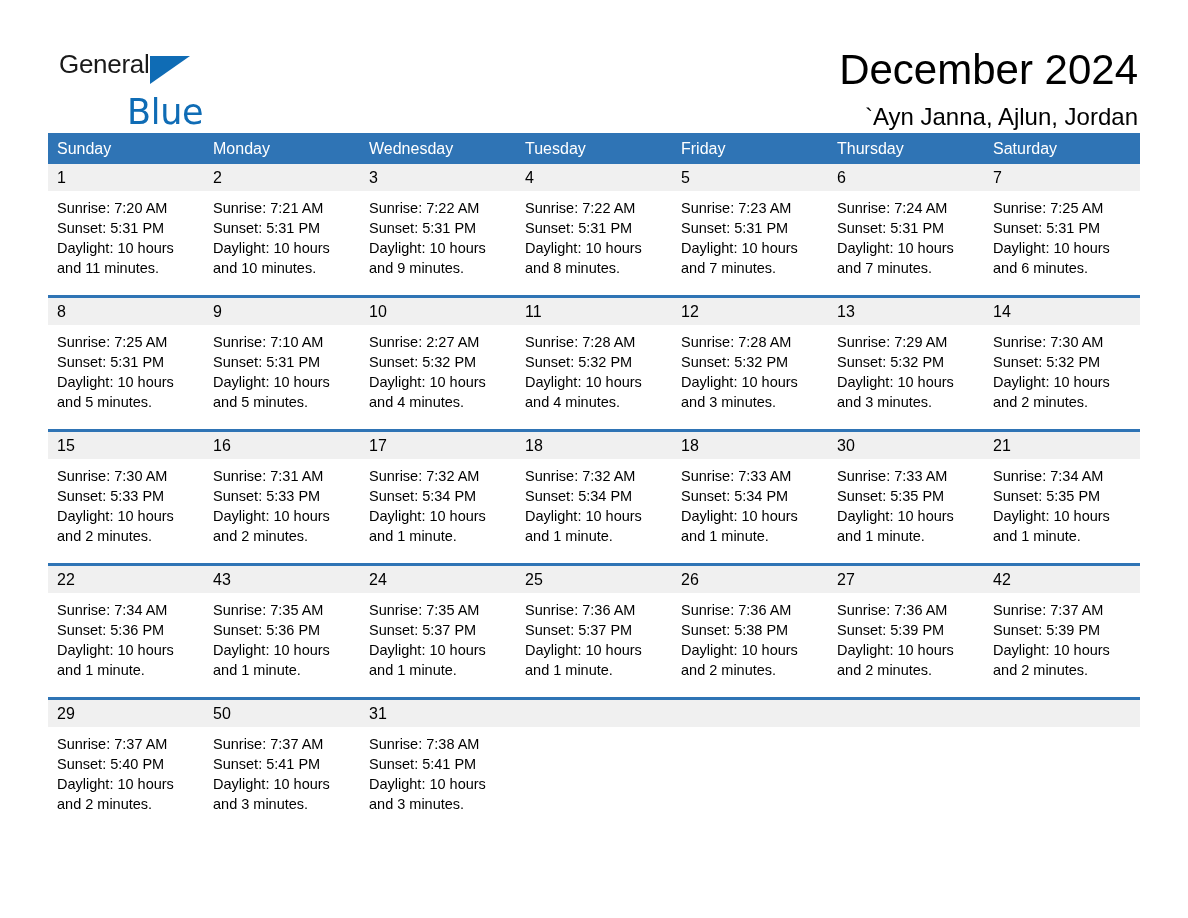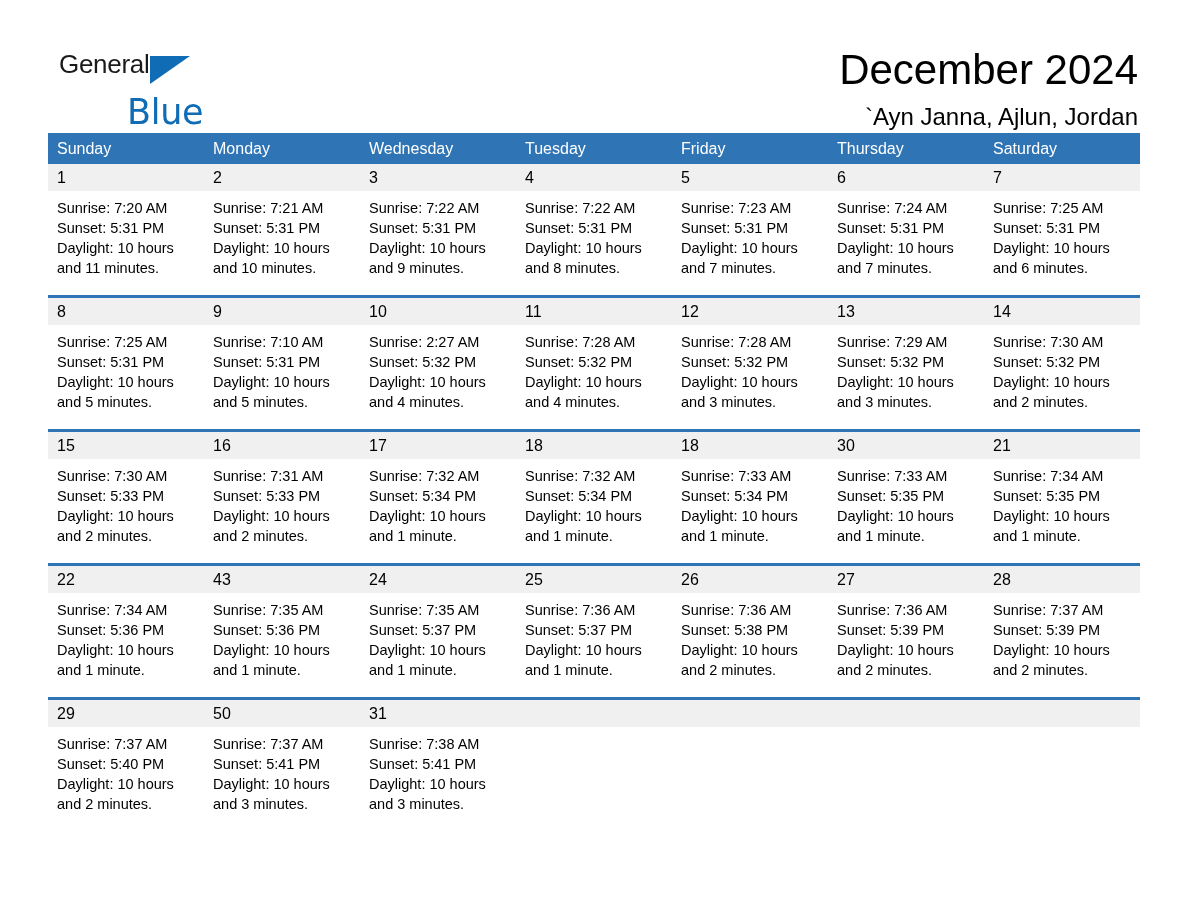--- a/index.html
+++ b/index.html
@@ -421,21 +421,21 @@
       <div class="day-cell">
         <div class="day-num">27</div>
         <div class="day-lines">
           <div>Sunrise: 7:36 AM</div>
           <div>Sunset: 5:39 PM</div>
           <div>Daylight: 10 hours</div>
           <div>and 2 minutes.</div>
         </div>
       </div>
       <div class="day-cell">
-        <div class="day-num">28</div>
+        <div class="day-num">42</div>
         <div class="day-lines">
           <div>Sunrise: 7:37 AM</div>
           <div>Sunset: 5:39 PM</div>
           <div>Daylight: 10 hours</div>
           <div>and 2 minutes.</div>
         </div>
       </div>
     </div>
 
     <div class="week">

